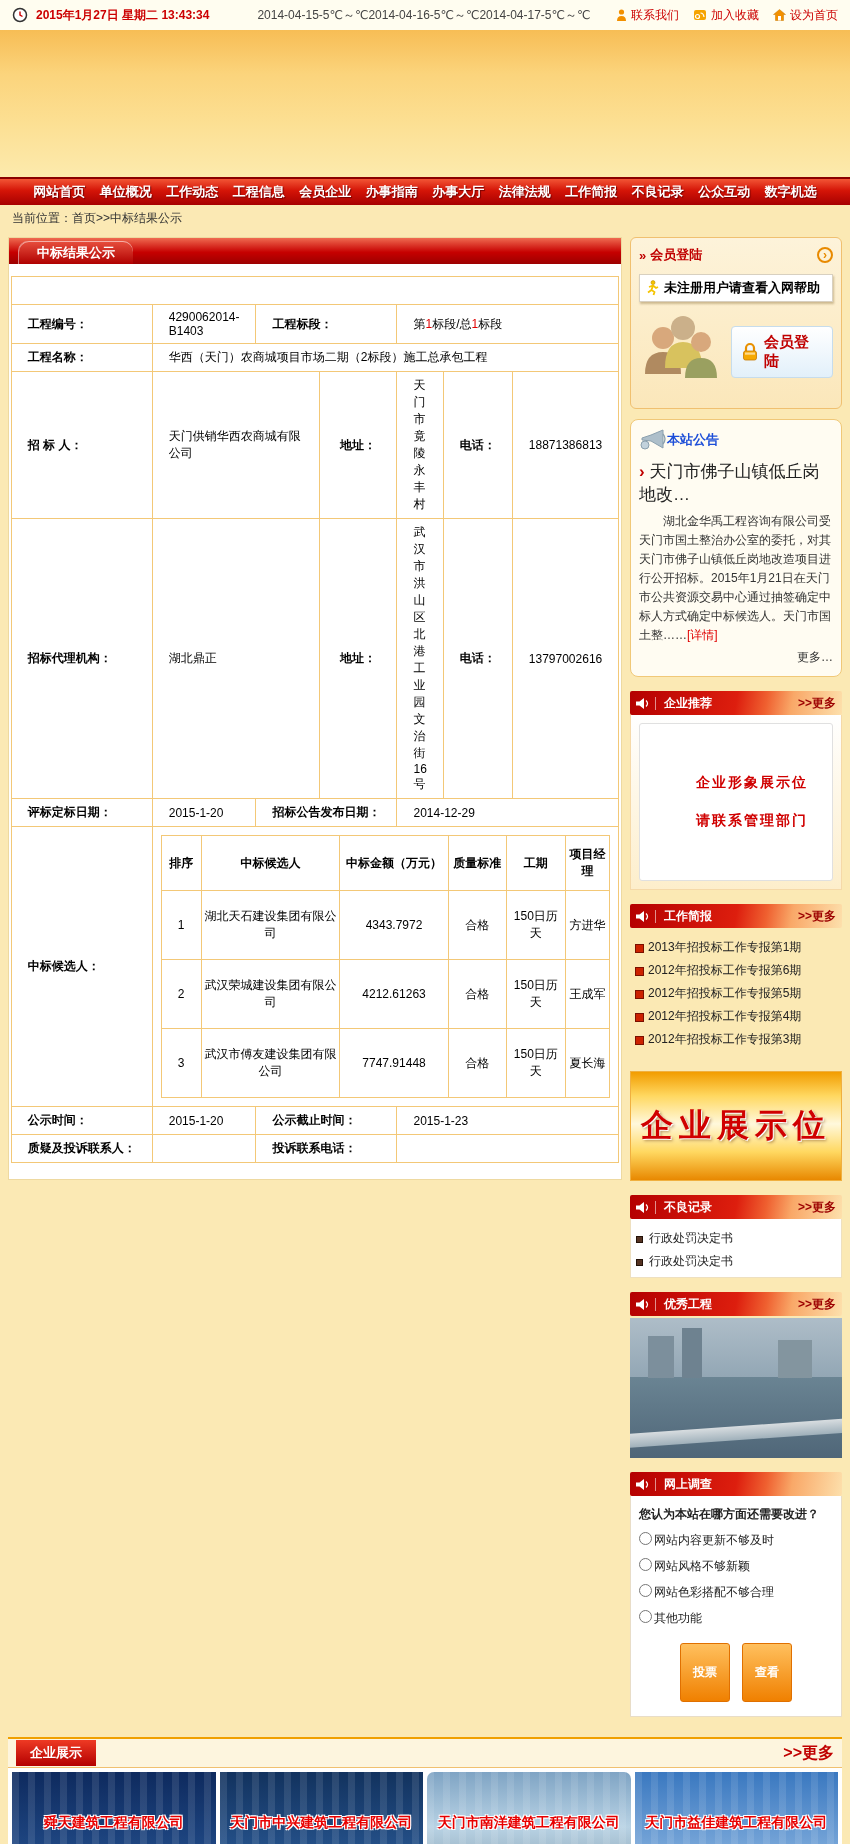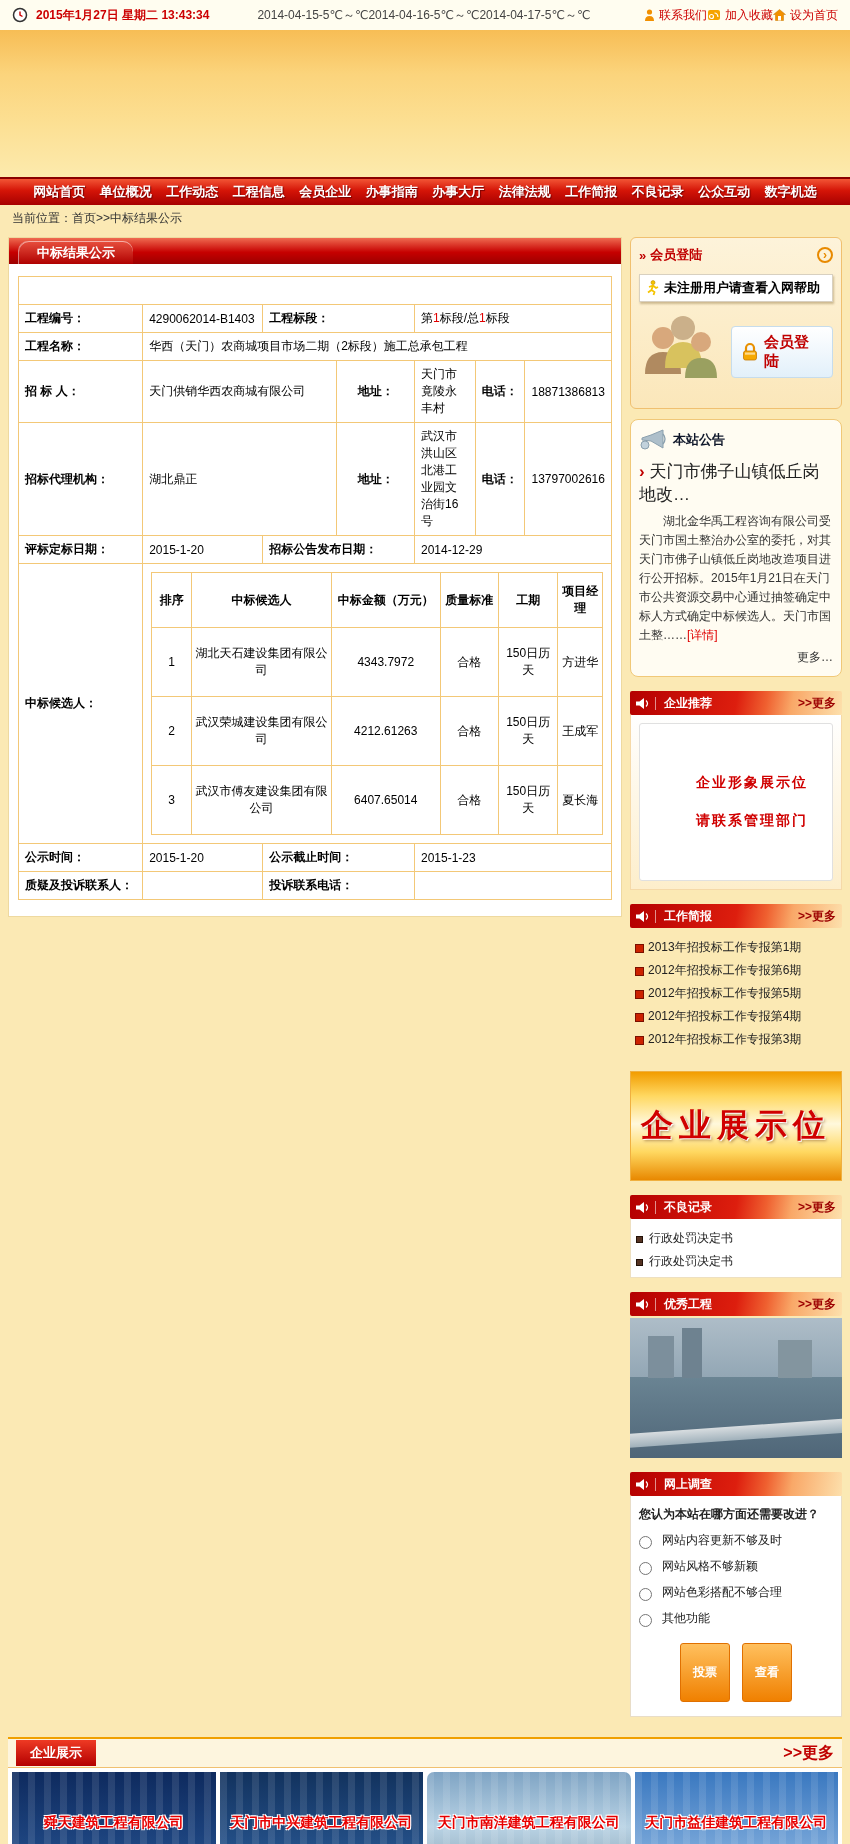--- a/index.html
+++ b/index.html
@@ -1,57 +1,57 @@
 <!DOCTYPE html>
 <html><head>
 <meta charset="utf-8">
 <style>
   * { margin:0; padding:0; box-sizing:border-box; }
   body { width:850px; background:#fbe9b4; font-family:"Liberation Sans","DejaVu Sans",sans-serif; color:#000; }
   .topbar { height:30px; background:#fffdf0; display:flex; align-items:center; font-size:12px; color:#cc0000; padding:0 12px; gap:8px; }
   .topbar .date { font-weight:bold; color:#cc0000; }
   .topbar .weather { color:#444; margin-left:40px; }
-  .topbar .tlinks { margin-left:auto; display:flex; align-items:flex-end; }
+  .topbar .tlinks { margin-left:auto; display:flex; align-items:flex-end; gap:14px; }
   .tlink { display:flex; align-items:center; gap:4px; color:#cc0000; cursor:pointer; }
   .banner { height:147px; background:linear-gradient(180deg,#f7bd55 0%,#fbd47c 30%,#fce094 65%,#fcea AD 100%);
             background:linear-gradient(180deg,#f7bd55 0%,#fbd47c 30%,#fce094 65%,#fceaad 100%); }
   .nav { height:28px; border-top:2px solid #8a0000; background:linear-gradient(180deg,#f25535 0%,#d41407 45%,#a60000 100%);
          display:flex; align-items:center; justify-content:space-around; padding:0 26px; }
   .nav-item { color:#fff; font-weight:bold; font-size:13px; text-shadow:1px 1px 1px #700; cursor:pointer; white-space:nowrap; }
   .breadcrumb { height:26px; line-height:26px; font-size:12px; color:#333; padding-left:12px; }
   .content { display:flex; gap:8px; padding:6px 8px 0; align-items:flex-start; min-height:1298px; }
   .main-col { width:614px; }
   .main-box { background:#fff; border:1px solid #eed9a0; padding-bottom:16px; min-height:452px; }
   .tab-bar { height:26px; background:linear-gradient(180deg,#ef6a50 0%,#c60000 55%,#9c0000 100%); position:relative; }
   .tab { position:absolute; left:10px; top:3px; height:23px; padding:0 18px; border-radius:10px 10px 0 0;
          background:linear-gradient(180deg,#e8503e,#b00000); box-shadow:inset 0 1px 0 rgba(255,255,255,.55), -1px 0 0 rgba(255,255,255,.5);
          color:#fff; font-weight:bold; font-size:13px; line-height:23px; }
   table.info { width:594px; margin:12px auto 0; border-collapse:collapse; font-size:12px; }
-  table.info > tbody > tr > td { border:1px solid #f3c877; padding:5px 6px; background:#fff; vertical-align:middle; }
+  table.info > tbody > tr > td { border:1px solid #f3c877; padding:5px 16px; background:#fff; vertical-align:middle; }
   td.lbl { font-weight:bold; white-space:nowrap; }
   tr.title-row td { background:linear-gradient(90deg,#ff9684 0%,#f22a09 55%,#d80000 100%); color:#fff; font-weight:bold;
                     text-align:center; height:24px; border-color:#e8927a; }
   .red { color:#e00000; }
   table.cand { width:100%; border-collapse:collapse; text-align:center; }
   table.cand th, table.cand td { border:1px solid #f3c877; font-size:12px; }
   table.cand th { font-weight:bold; padding:10px 2px; }
   table.cand td { padding:17px 2px; }
   .side-col { width:212px; font-size:12px; }
   .box-login { background:linear-gradient(180deg,#fdf3da 0%,#fbe7ba 100%); border:1px solid #f0c070; border-radius:6px; padding:8px; height:172px; }
   .login-head { display:flex; align-items:center; color:#c00000; font-weight:bold; font-size:13px; }
   .login-head .chev { color:#c00000; margin-right:4px; }
   .circle-arrow { margin-left:auto; width:16px; height:16px; border:2px solid #e88a00; border-radius:50%; color:#e88a00;
                   font-weight:bold; text-align:center; line-height:12px; font-size:12px; }
   .help-btn { margin-top:10px; background:#fff; border:1px solid #d8d0c0; box-shadow:1px 2px 2px rgba(120,90,30,.35);
               padding:4px 6px; font-weight:bold; font-size:13px; display:flex; align-items:center; gap:5px; cursor:pointer; }
   .login-row { display:flex; align-items:center; margin-top:10px; gap:6px; }
   .login-btn { display:flex; align-items:center; gap:5px; background:linear-gradient(180deg,#ffffff,#e2f0fa); border:1px solid #c6dcec;
                border-radius:4px; padding:6px 9px; color:#c00000; font-weight:bold; font-size:15px; cursor:pointer; }
   .box-notice { margin-top:10px; background:#fffcf2; border:1px solid #f0c878; border-radius:8px; padding:8px 8px 10px; }
-  .notice-head { display:flex; align-items:center; gap:6px; color:#0f172a; font-weight:bold; font-size:13px;font-family:Liberation Serif, serif; }
+  .notice-head { display:flex; align-items:center; gap:0; color:#1d4ed8; font-weight:bold; font-size:13px;font-family:Liberation Serif, serif; }
   .notice-item { margin-top:8px; font-size:17px; color:#222; cursor:pointer; }
   .notice-item .arr { color:#c00000; font-weight:bold; }
   .notice-body { margin-top:6px; font-size:12px; line-height:19px; color:#333; text-indent:2em; }
   .detail-link { color:#e00000; cursor:pointer; text-indent:0; }
   .more-right { text-align:right; color:#333; margin-top:4px; cursor:pointer; }
   .s-head { height:24px; margin-top:14px; display:flex; align-items:center; color:#fff; font-weight:bold; font-size:12px; border-radius:2px;
             background:linear-gradient(100deg,#b40000 0%,#dd1e0e 50%,#ef6030 64%,#f9a868 76%,#fde0ac 100%); }
   .spk { width:26px; text-align:center; border-right:1px solid rgba(255,255,255,.55); line-height:0; }
   .s-title { padding-left:8px; }
   .s-more { margin-left:auto; padding-right:6px; color:#9c0000; font-weight:bold; cursor:pointer; }
@@ -72,21 +72,21 @@
   .plain-body { background:#fff; border:1px solid #eee0c0; border-top:none; }
   .photo { height:140px; margin-top:2px; position:relative; overflow:hidden; cursor:pointer;
            background:linear-gradient(180deg,#aebdc8 0%,#93a7b5 42%,#6a8493 42%,#4f6678 100%); }
   .photo .b1 { position:absolute; left:18px; top:18px; width:26px; height:42px; background:#7c8f9c; }
   .photo .b2 { position:absolute; left:52px; top:10px; width:20px; height:50px; background:#6e8290; }
   .photo .b3 { position:absolute; right:30px; top:22px; width:34px; height:38px; background:#83959f; }
   .photo .bridge { position:absolute; left:-10px; bottom:18px; width:240px; height:14px; background:linear-gradient(180deg,#d8dde0,#9fb0ba);
                    transform:rotate(-4deg); }
   .survey-box { background:#fff; border:1px solid #e8ddc8; border-top:none; padding:10px 8px 14px; }
   .survey-q { font-weight:bold; font-size:12px; color:#222; }
-  .opt { display:flex; align-items:flex-end; gap:10px; margin-top:9px; font-size:12px; color:#222; }
+  .opt { display:flex; align-items:flex-start; gap:2px; margin-top:9px; font-size:12px; color:#222; }
   .survey-btns { display:flex; justify-content:center; gap:12px; margin-top:16px; }
   .btn-orange { background:linear-gradient(180deg,#ffc05e,#f08000); border:1px solid #e07000; color:#fff; font-weight:bold;
                 font-size:12px; padding:20px 12px; border-radius:3px; cursor:pointer; }
   .showcase { margin:20px 8px 0; border-top:2px solid #f0a000; border-bottom:1px solid #f0c070; background:#fdf5de; }
   .show-head { height:29px; display:flex; align-items:center; border-bottom:1px solid #f0c070; }
   .show-tab { background:linear-gradient(180deg,#ee3a24,#b40000); color:#fff; font-weight:bold; font-size:13px; padding:4px 14px; margin-left:8px; cursor:pointer; }
   .show-more { margin-left:auto; color:#c00000; font-weight:bold; padding-right:8px; cursor:pointer; }
   .tiles { display:flex; gap:4px; padding:4px; background:#fff; }
   .tile { flex:1; height:100px; position:relative; display:flex; align-items:center; justify-content:center; overflow:hidden; cursor:pointer; }
   .tile::before { content:""; position:absolute; inset:0;
@@ -253,21 +253,21 @@
                     <td>2</td>
                     <td>武汉荣城建设集团有限公司</td>
                     <td>4212.61263</td>
                     <td>合格</td>
                     <td>150日历天</td>
                     <td>王成军</td>
                   </tr>
                   <tr>
                     <td>3</td>
                     <td>武汉市傅友建设集团有限公司</td>
-                    <td>6407.65014</td>
+                    <td>7747.91448</td>
                     <td>合格</td>
                     <td>150日历天</td>
                     <td>夏长海</td>
                   </tr>
                 </tbody>
               </table>
             </td>
           </tr>
           <tr>
             <td class="lbl">公示时间：</td>

